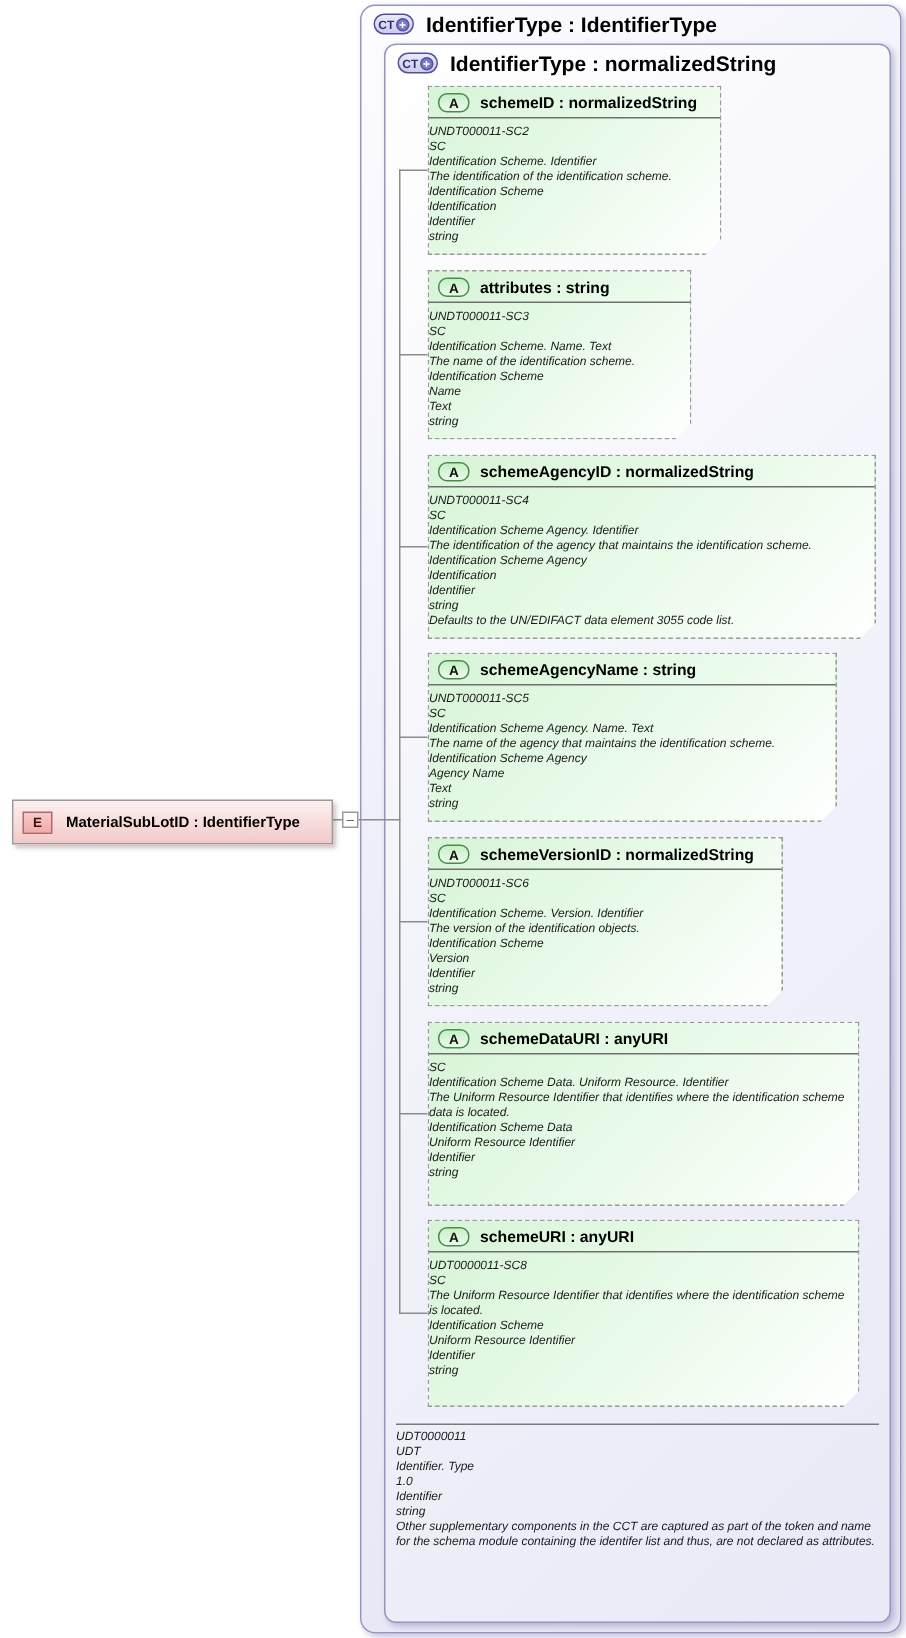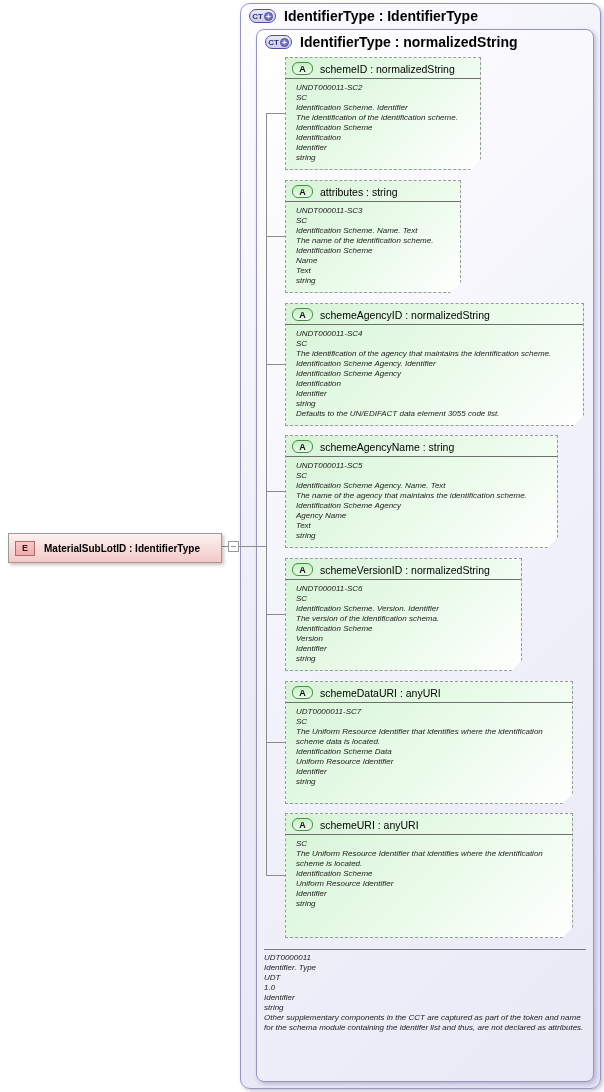--- a/index.html
+++ b/index.html
@@ -37,28 +37,28 @@
   
   .attr-box {
     position:absolute; border:1px dashed #9a9a9a; box-sizing:border-box;
     background:linear-gradient(135deg,#d7f4d7 0%,#eafbea 55%,#ffffff 100%);
     clip-path:polygon(0 0,100% 0,100% calc(100% - 11px),calc(100% - 11px) 100%,0 100%);
   }
   .attr-header {
     display:flex; align-items:center; gap:7px; padding:4px 6px 3px 6px;
     border-bottom:1px solid #6f6f6f; white-space:nowrap;
   }
-  .attr-header .lbl { font-weight:normal; font-size:10.5px; color:#000; }
+  .attr-header .lbl { font-weight:bold; font-size:10.5px; color:#000; }
   .a-icon {
     flex:0 0 auto; display:inline-flex; align-items:center; justify-content:center;
     width:21px; height:13px; border:1px solid #4c8a4c; border-radius:6px;
     background:linear-gradient(#c5f1c5,#ebfaeb); box-sizing:border-box;
     font-size:9px; font-weight:bold; color:#111;
   }
-  .attr-lines { padding:4px 7px 4px 10px; }
+  .attr-lines { padding:4px 7px 4px 0; }
   .attr-lines .line, .footer-lines .line {
     font-size:8px; font-style:italic; line-height:10px; color:#1a1a1a;
   }
   
   .element-node {
     position:absolute; left:8px; top:533px; width:214px; height:30px;
     border:1px solid #9a9a9a; background:linear-gradient(#fdf0f0,#f3c9c9);
     box-shadow:2px 2px 3px rgba(120,80,80,0.35);
     display:flex; align-items:center; gap:9px; padding:0 6px; box-sizing:border-box;
     white-space:nowrap;
@@ -144,22 +144,22 @@
   </div>
 
   <div class="attr-box" style="left:285px; top:303px; width:299px; height:123px;">
     <div class="attr-header">
         <span class="a-icon">A</span>
         <span class="lbl">schemeAgencyID : normalizedString</span>
       </div>
     <div class="attr-lines">
         <div class="line">UNDT000011-SC4</div>
         <div class="line">SC</div>
+        <div class="line">Identification Scheme Agency. Identifier</div>
         <div class="line">The identification of the agency that maintains the identification scheme.</div>
-        <div class="line">Identification Scheme Agency. Identifier</div>
         <div class="line">Identification Scheme Agency</div>
         <div class="line">Identification</div>
         <div class="line">Identifier</div>
         <div class="line">string</div>
         <div class="line">Defaults to the UN/EDIFACT data element 3055 code list.</div>
       </div>
   </div>
 
   <div class="attr-box" style="left:285px; top:435px; width:273px; height:113px;">
     <div class="attr-header">
@@ -180,64 +180,65 @@
 
   <div class="attr-box" style="left:285px; top:558px; width:237px; height:113px;">
     <div class="attr-header">
         <span class="a-icon">A</span>
         <span class="lbl">schemeVersionID : normalizedString</span>
       </div>
     <div class="attr-lines">
         <div class="line">UNDT000011-SC6</div>
         <div class="line">SC</div>
         <div class="line">Identification Scheme. Version. Identifier</div>
-        <div class="line">The version of the identification schema.</div>
+        <div class="line">The version of the identification objects.</div>
         <div class="line">Identification Scheme</div>
         <div class="line">Version</div>
         <div class="line">Identifier</div>
         <div class="line">string</div>
       </div>
   </div>
 
   <div class="attr-box" style="left:285px; top:681px; width:288px; height:123px;">
     <div class="attr-header">
         <span class="a-icon">A</span>
         <span class="lbl">schemeDataURI : anyURI</span>
       </div>
     <div class="attr-lines">
-        <div class="line">UDT0000011-SC7</div>
-        <div class="line">SC</div>
+        <div class="line">SC</div>
+        <div class="line">Identification Scheme Data. Uniform Resource. Identifier</div>
         <div class="line">The Uniform Resource Identifier that identifies where the identification scheme data is located.</div>
         <div class="line">Identification Scheme Data</div>
         <div class="line">Uniform Resource Identifier</div>
         <div class="line">Identifier</div>
         <div class="line">string</div>
       </div>
   </div>
 
   <div class="attr-box" style="left:285px; top:813px; width:288px; height:125px;">
     <div class="attr-header">
         <span class="a-icon">A</span>
         <span class="lbl">schemeURI : anyURI</span>
       </div>
     <div class="attr-lines">
+        <div class="line">UDT0000011-SC8</div>
         <div class="line">SC</div>
         <div class="line">The Uniform Resource Identifier that identifies where the identification scheme is located.</div>
         <div class="line">Identification Scheme</div>
         <div class="line">Uniform Resource Identifier</div>
         <div class="line">Identifier</div>
         <div class="line">string</div>
       </div>
   </div>
 
   <div class="footer-sep"></div>
   <div class="footer-lines">
       <div class="line">UDT0000011</div>
+      <div class="line">UDT</div>
       <div class="line">Identifier. Type</div>
-      <div class="line">UDT</div>
       <div class="line">1.0</div>
       <div class="line">Identifier</div>
       <div class="line">string</div>
       <div class="line">Other supplementary components in the CCT are captured as part of the token and name for the schema module containing the identifer list and thus, are not declared as attributes.</div>
     </div>
 
   <div class="v-line" style="left:266px; top:113px; height:763px;"></div>
   <div class="h-line" style="left:266px; top:113px; width:19px;"></div>
   <div class="h-line" style="left:266px; top:236px; width:19px;"></div>
   <div class="h-line" style="left:266px; top:364px; width:19px;"></div>

